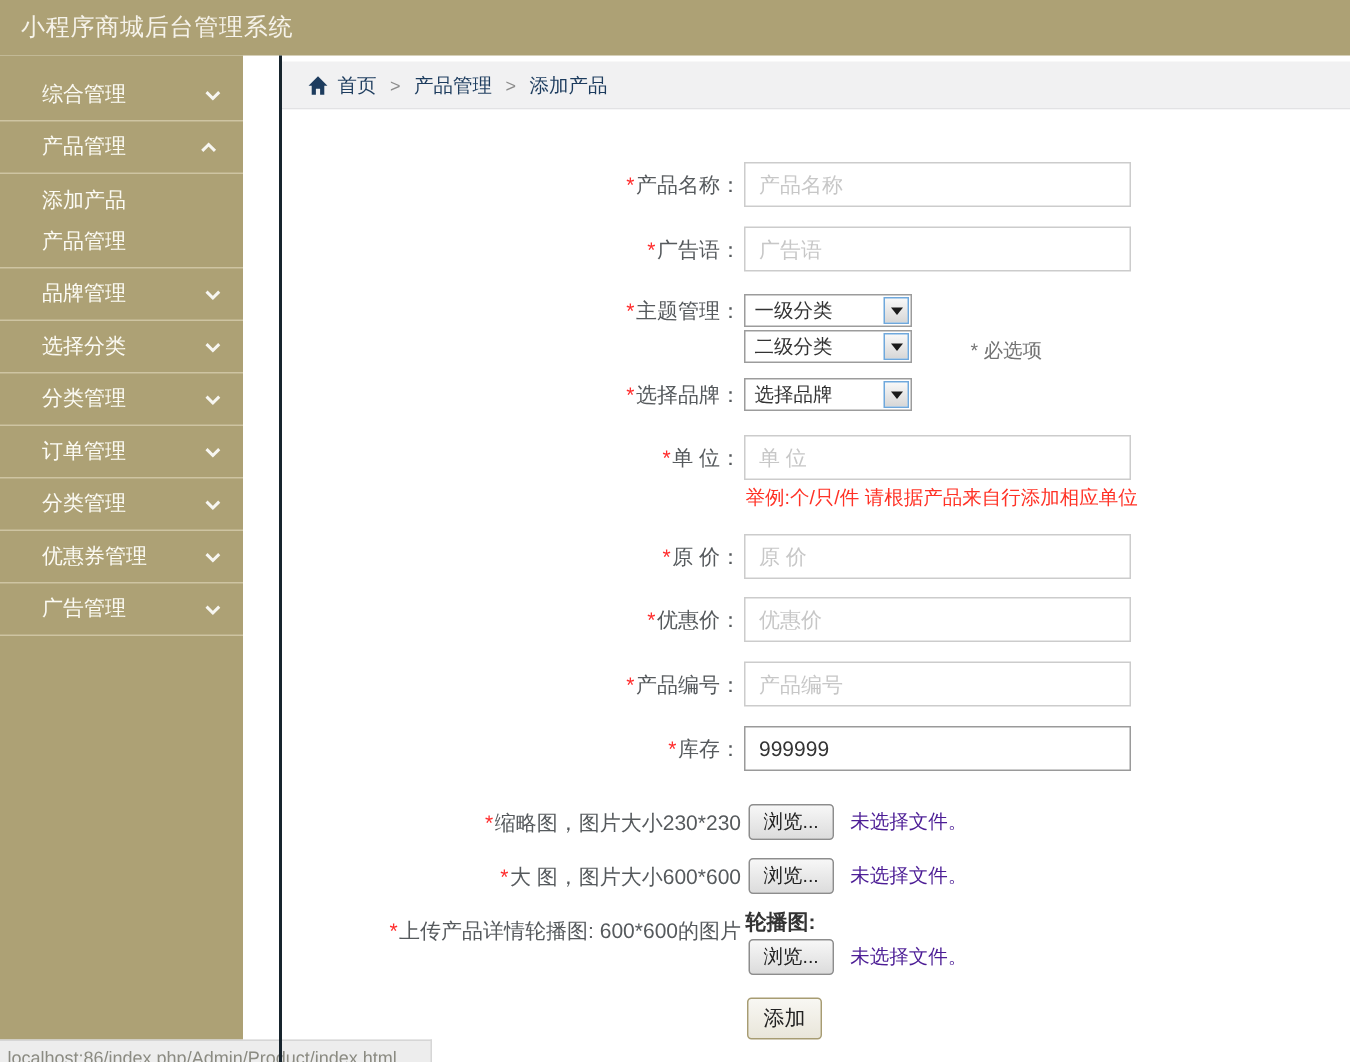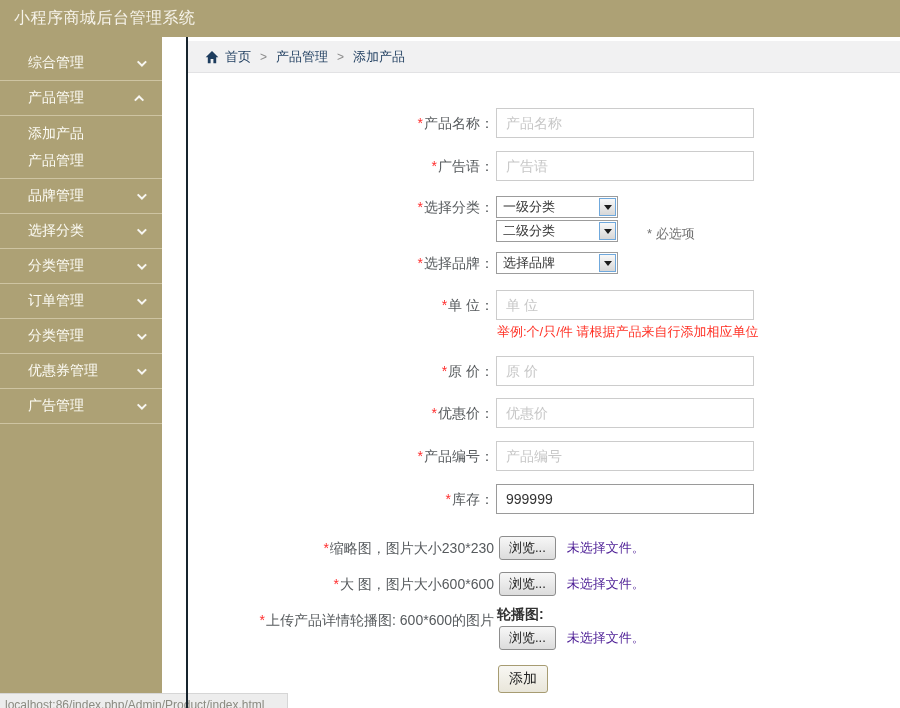--- a/index.html
+++ b/index.html
@@ -66,21 +66,21 @@
 
   .tinput {
     position:absolute; left:308px; width:258px; height:30px;
     border:1px solid #cccccc; padding:0 9px; font-size:14px; color:#333;
     font-family:inherit; background:#fff; outline:none;
   }
   .tinput::placeholder { color:#c7c7c7; }
   .tinput.filled { border-color:#9a9a9a; }
 
   .sel {
-    position:absolute; left:308px; width:122px; height:22px;
+    position:absolute; left:308px; width:112px; height:22px;
     border:1px solid #9c9c9c; background:#fff; display:flex; align-items:center;
     justify-content:space-between; padding-left:6px; font-size:13px; color:#333;
     cursor:pointer;
   }
   .sel-btn {
     width:17px; height:18px; margin-right:1px; border:1px solid #6fa8dc;
     background:linear-gradient(#f8f8f8,#d7d7d7);
     display:flex; align-items:center; justify-content:center;
   }
   .sel-caret {
@@ -206,21 +206,21 @@
     <span class="req">*</span><span>产品名称：</span>
   </div>
   <input class="tinput" id="in-name" placeholder="产品名称" style="">
 
   <div class="lbl" id="lbl-slogan">
     <span class="req">*</span><span>广告语：</span>
   </div>
   <input class="tinput" id="in-slogan" placeholder="广告语" style="">
 
   <div class="lbl" id="lbl-cat">
-    <span class="req">*</span><span>选择分类：</span>
+    <span class="req">*</span><span>主题管理：</span>
   </div>
   <div class="sel" id="sel-cat1">
     <span>一级分类</span>
     <span class="sel-btn">
         <span class="sel-caret"></span>
       </span>
   </div>
   <div class="sel" id="sel-cat2">
     <span>二级分类</span>
     <span class="sel-btn">

